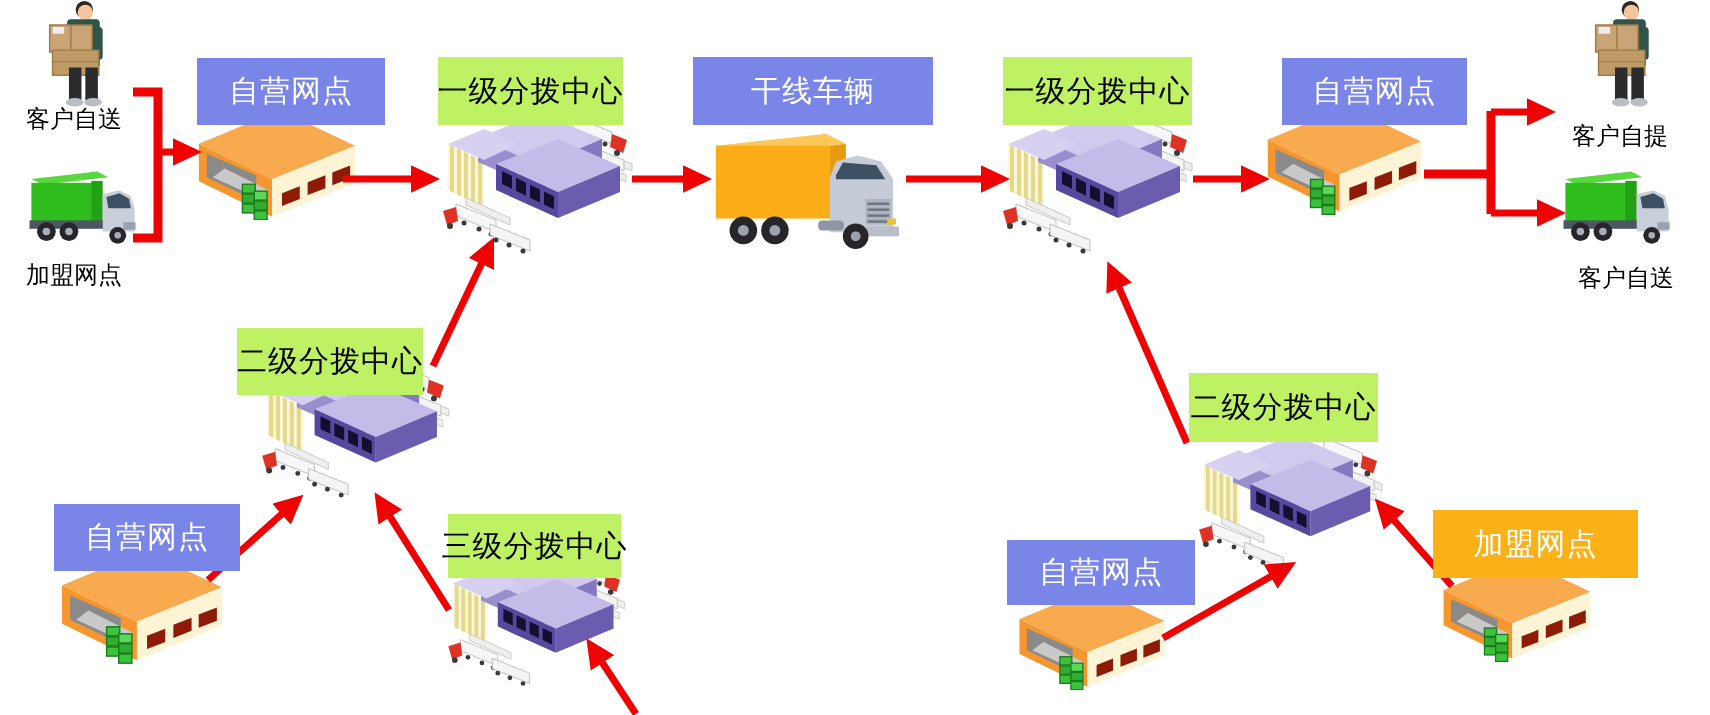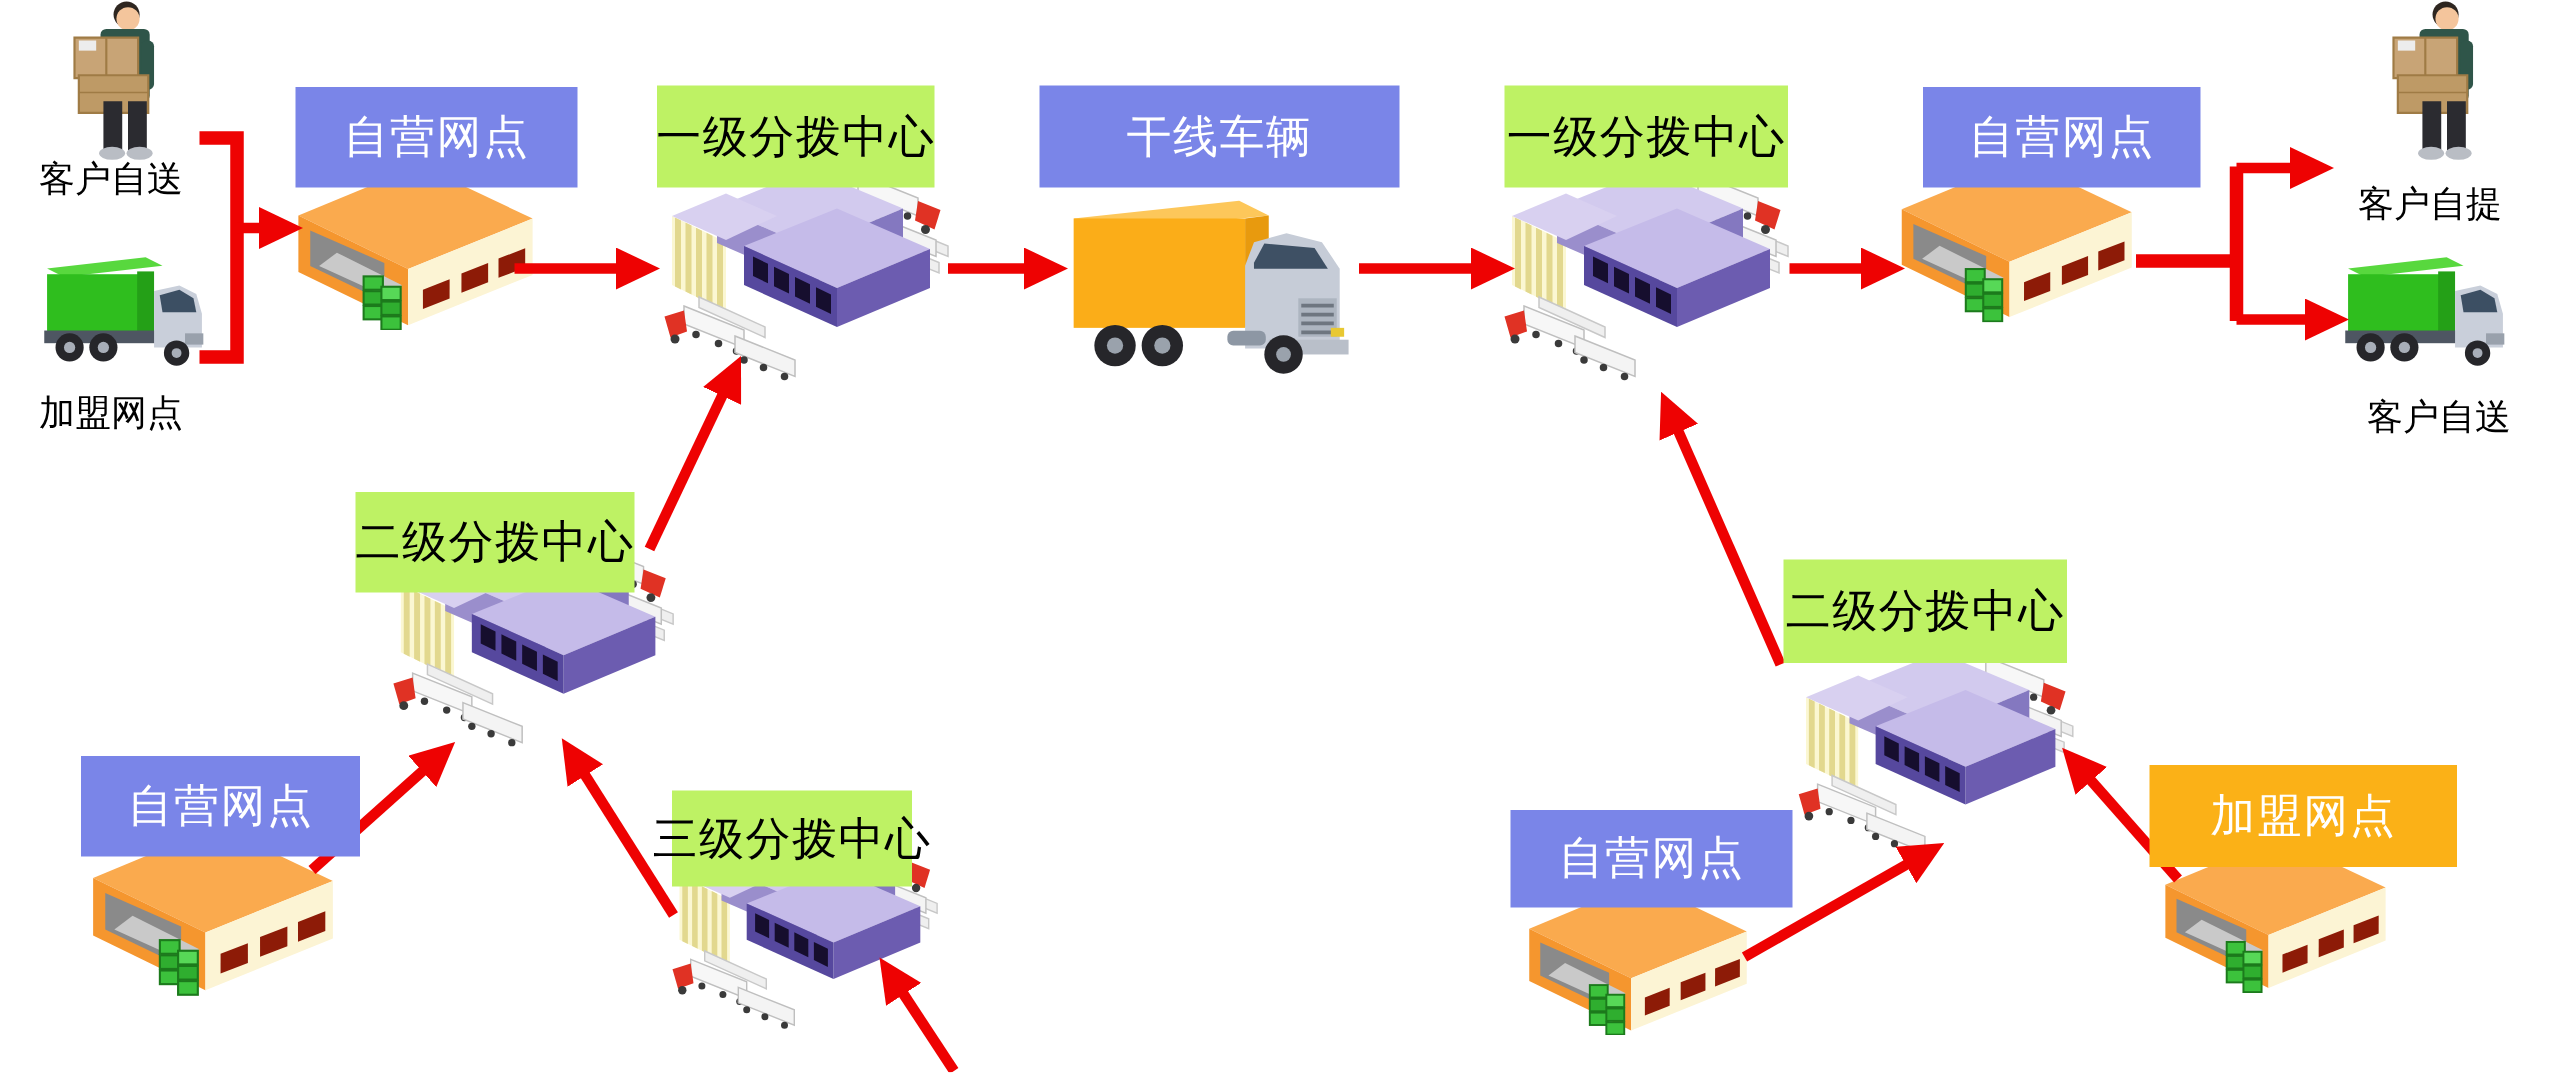--- a/index.html
+++ b/index.html
@@ -247,21 +247,21 @@
   <div class="label blue" style="left:1282px;top:18px;width:185px;height:67px">
       <span>自营网点</span>
     </div>
 
   <div class="label yellow" style="left:237px;top:288px;width:186px;height:67px">
       <span>二级分拨中心</span>
     </div>
   <div class="label blue" style="left:54px;top:464px;width:186px;height:67px">
       <span>自营网点</span>
     </div>
-  <div class="label yellow" style="left:448px;top:487px;width:160px;height:64px">
+  <div class="label yellow" style="left:448px;top:474px;width:173px;height:64px">
       <span>三级分拨中心</span>
     </div>
   <div class="label yellow" style="left:1189px;top:333px;width:189px;height:69px">
       <span>二级分拨中心</span>
     </div>
   <div class="label blue" style="left:1007px;top:500px;width:188px;height:65px">
       <span>自营网点</span>
     </div>
   <div class="label orange" style="left:1433px;top:470px;width:205px;height:68px">
       <span>加盟网点</span>

